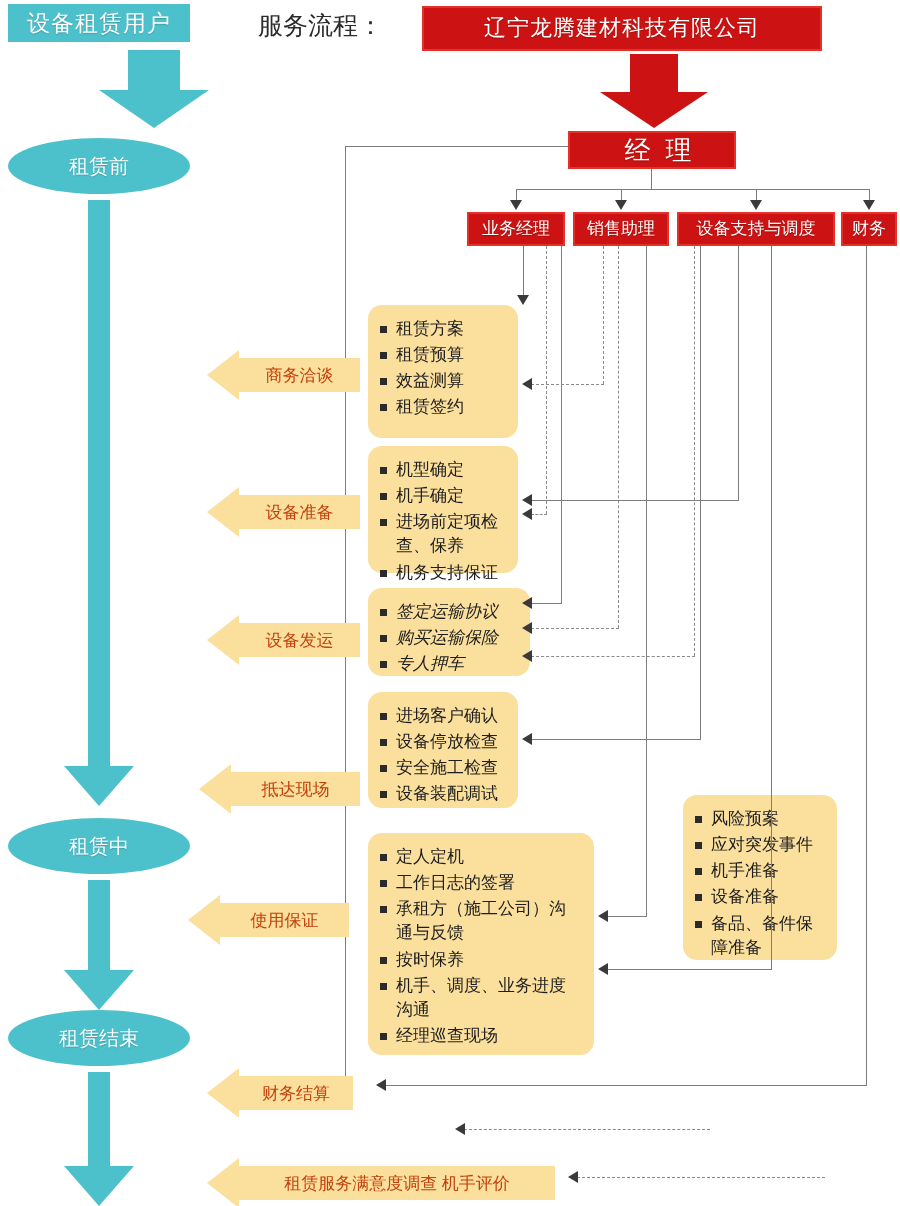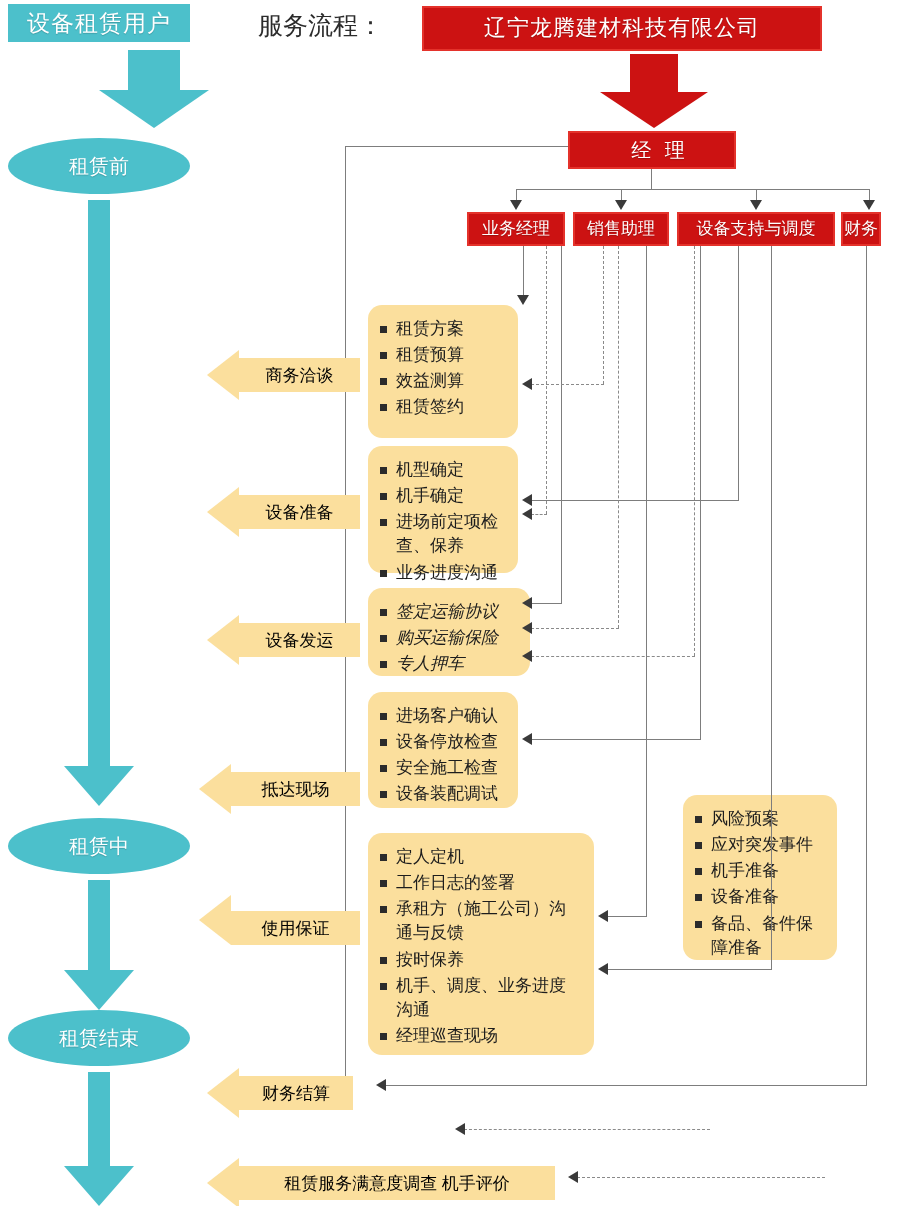--- a/index.html
+++ b/index.html
@@ -49,26 +49,26 @@
   .red-box {
     background: #cc1212;
     border: 2px solid #e4322b;
     color: #ffffff;
     display: flex; align-items: center; justify-content: center;
     text-align: center;
     line-height: 1.1;
     text-shadow: 0 1px 1px rgba(0,0,0,.25);
   }
   .company-box { left: 422px; top: 6px; width: 400px; height: 45px; font-size: 22px; letter-spacing: 1px; }
-  .manager-box { left: 568px; top: 131px; width: 168px; height: 38px; font-size: 20px; letter-spacing: 4px; padding-left: 16px; }
+  .manager-box { left: 568px; top: 131px; width: 168px; height: 38px; font-size: 26px; letter-spacing: 4px; padding-left: 16px; }
   .dept-box { top: 212px; height: 34px; font-size: 17px; }
   .dept-0 { left: 467px; width: 98px; }
   .dept-1 { left: 573px; width: 96px; }
   .dept-2 { left: 677px; width: 158px; }
-  .dept-3 { left: 841px; width: 40px; text-align: right; }
+  .dept-3 { left: 841px; width: 56px; text-align: right; }
 
   .red-down-arrow {
     position: absolute; left: 600px; top: 54px; width: 108px; height: 72px;
   }
   .red-down-arrow .shaft {
     position: absolute; left: 50%; transform: translateX(-50%);
     width: 48px; top: 0; height: 40px; background: #cc1212;
   }
   .red-down-arrow .headtri {
     position: absolute; left: 50%; top: 38px; transform: translateX(-50%);
@@ -98,21 +98,21 @@
   .ycard li { position: relative; padding-left: 18px; margin: 2px 0; }
   .ycard li::before {
     content: ""; position: absolute; left: 2px; top: 9px;
     width: 7px; height: 7px; background: #2b2b2b;
   }
 
   
   .yarrow {
     position: absolute;
     display: flex; align-items: center;
-    font-size: 17px; color: #000000;
+    font-size: 17px; color: #c2410c;
   }
   .yarrow .tip {
     width: 0; height: 0; flex: none;
     border-top: 25px solid transparent;
     border-bottom: 25px solid transparent;
     border-right: 32px solid #fbdf9d;
   }
   .yarrow .body {
     background: #fbdf9d;
     height: 34px;
@@ -222,21 +222,21 @@
       <li>效益测算</li>
       <li>租赁签约</li>
     </ul>
   </div>
 
   <div class="node ycard" style="left:368px; top:446px; width:150px; height:127px;">
     <ul>
       <li>机型确定</li>
       <li>机手确定</li>
       <li>进场前定项检查、保养</li>
-      <li>业务进度沟通</li>
+      <li>机务支持保证</li>
     </ul>
   </div>
 
   <div class="node ycard" style="left:368px; top:588px; width:162px; height:88px;font-style:italic;">
     <ul>
       <li>签定运输协议</li>
       <li>购买运输保险</li>
       <li>专人押车</li>
     </ul>
   </div>
@@ -284,21 +284,21 @@
   <div class="yarrow" style="left:207px; top:615px; width:153px;">
     <div class="tip"></div>
     <div class="body">设备发运</div>
   </div>
 
   <div class="yarrow" style="left:199px; top:764px; width:161px;">
     <div class="tip"></div>
     <div class="body">抵达现场</div>
   </div>
 
-  <div class="yarrow" style="left:199px; top:895px; width:161px;align-items:flex-end;">
+  <div class="yarrow" style="left:188px; top:895px; width:161px;">
     <div class="tip"></div>
     <div class="body">使用保证</div>
   </div>
 
   <div class="ln lnv" style="left:523px; top:246px; height:52px;"></div>
   <div class="ah-down" style="left:517px; top:295px;"></div>
 
   <div class="ln lnv" style="left:738px; top:246px; height:254px;"></div>
   <div class="ln lnh" style="left:531px; top:500px; width:208px;"></div>
   <div class="ah-left" style="left:522px; top:494px;"></div>

